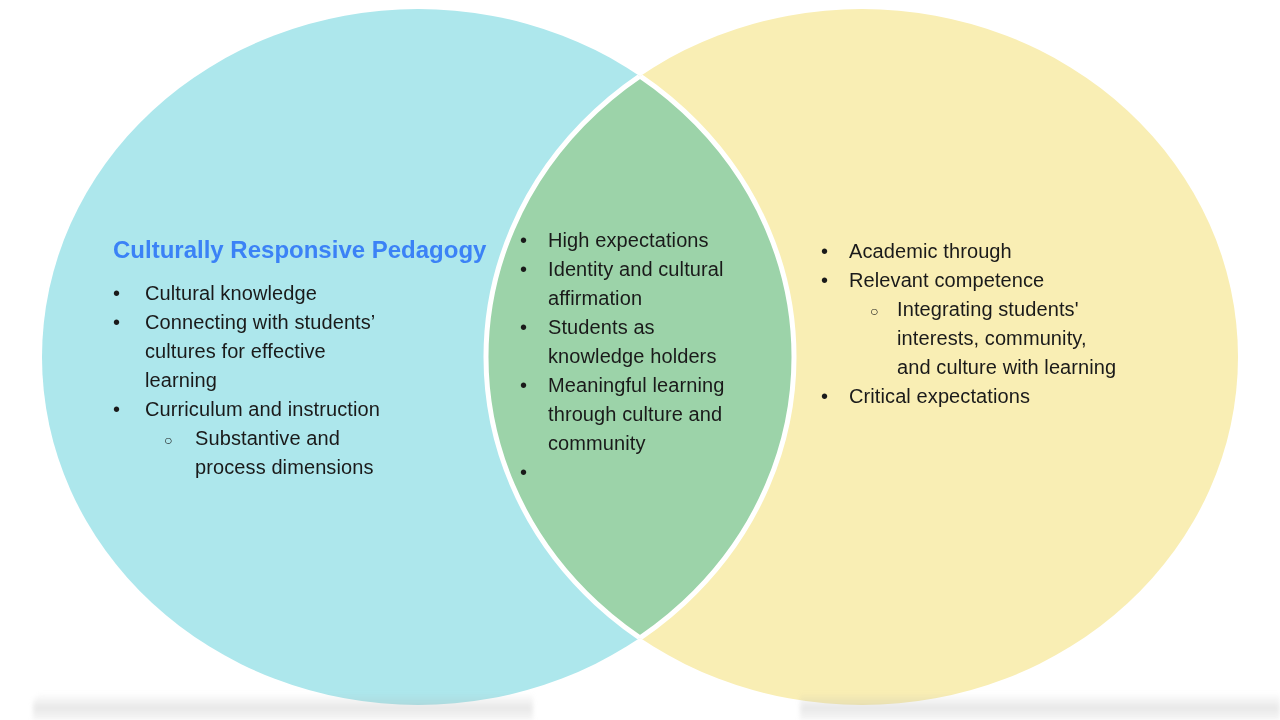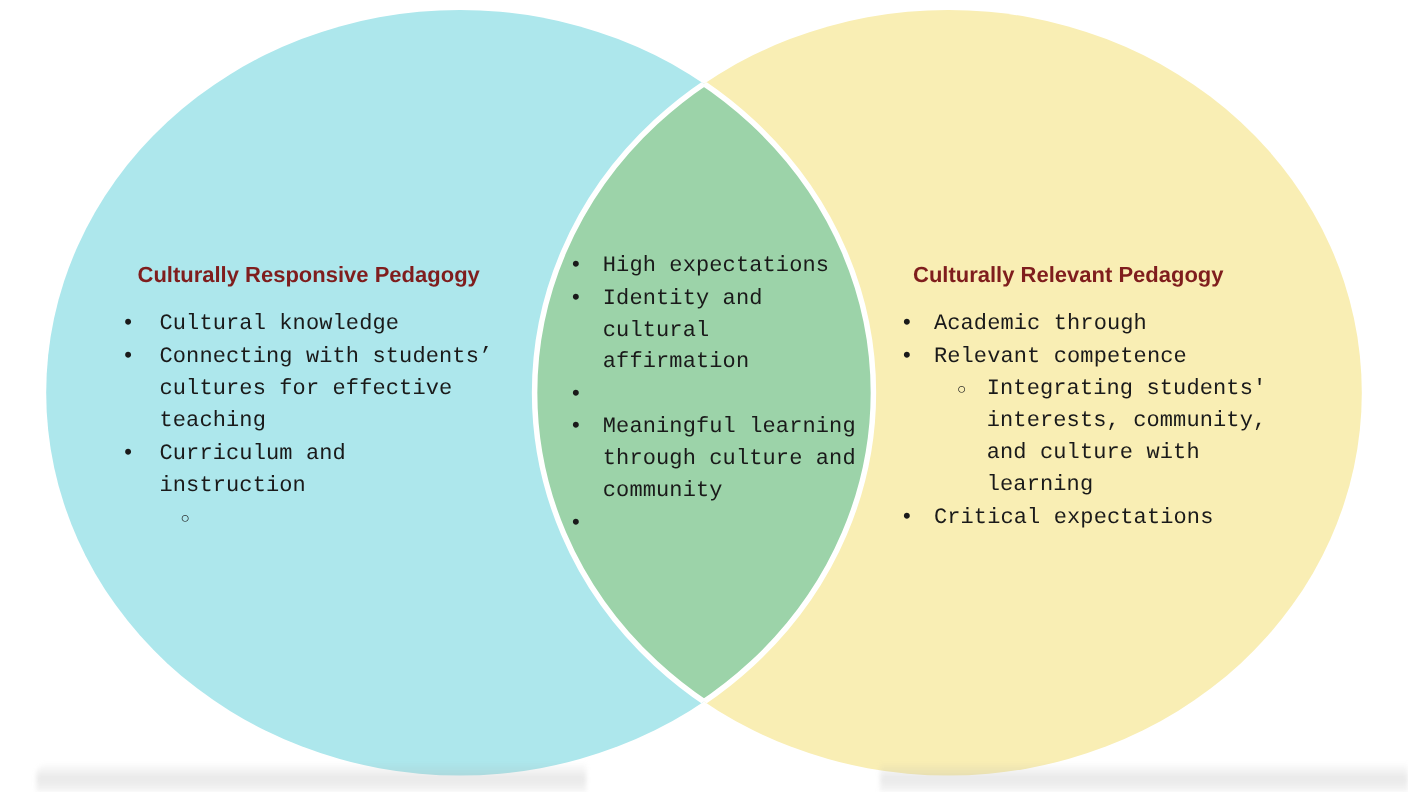--- a/index.html
+++ b/index.html
@@ -6,30 +6,30 @@
   body {
     width: 1280px; height: 720px; overflow: hidden; position: relative;
     font-family: "Liberation Sans", "DejaVu Sans", sans-serif;
     color: #1a1a1a;
   }
   .stage { position: absolute; inset: 0; width: 1280px; height: 720px; }
   .venn-svg { position: absolute; left: 0; top: 0; }
 
   .text-block { position: absolute; }
   .block-title {
-    font-size: 20px; font-weight: 700; line-height: 26px;
-    color: #7f1d1d; margin: 0 0 16px 12px; white-space: nowrap;
+    font-size: 24px; font-weight: 700; line-height: 26px;
+    color: #3b82f6; margin: 0 0 16px 0; white-space: nowrap;
   }
   .vlist {
     list-style: none; margin: 0; padding: 0;
     font-size: 20px; line-height: 29px; letter-spacing: 0.1px;
   }
   .vlist li { display: flex; align-items: baseline; }
   .mk { flex: 0 0 auto; }
-  .tx { white-space: pre-line; font-family: Liberation Mono, monospace; }
+  .tx { white-space: pre-line; }
 
   
   .left-block  .lv1 > .mk { width: 32px; }
   .left-block  .lv2 { margin-left: 51px; }
   .left-block  .lv2 > .mk { width: 31px; font-size: 14px; }
 
   
   .center-block .lv1 > .mk { width: 28px; }
 
   
@@ -86,60 +86,63 @@
     <h2 class="block-title">Culturally Responsive Pedagogy</h2>
     <ul class="vlist">
       <li class="lv1">
         <span class="mk">•</span>
         <span class="tx">Cultural knowledge</span>
       </li>
       <li class="lv1">
         <span class="mk">•</span>
         <span class="tx">Connecting with students’
 cultures for effective
-teaching</span>
+learning</span>
       </li>
       <li class="lv1">
         <span class="mk">•</span>
         <span class="tx">Curriculum and instruction</span>
       </li>
       <li class="lv2">
         <span class="mk">○</span>
+        <span class="tx">Substantive and
+process dimensions</span>
       </li>
     </ul>
   </div>
 
   <div class="text-block center-block">
     <ul class="vlist">
       <li class="lv1">
         <span class="mk">•</span>
         <span class="tx">High expectations</span>
       </li>
       <li class="lv1">
         <span class="mk">•</span>
         <span class="tx">Identity and cultural
 affirmation</span>
       </li>
       <li class="lv1">
         <span class="mk">•</span>
+        <span class="tx">Students as
+knowledge holders</span>
       </li>
       <li class="lv1">
         <span class="mk">•</span>
         <span class="tx">Meaningful learning
 through culture and
 community</span>
       </li>
       <li class="lv1">
         <span class="mk">•</span>
       </li>
     </ul>
   </div>
 
   <div class="text-block right-block">
-    <h2 class="block-title">Culturally Relevant Pedagogy</h2>
     <ul class="vlist">
       <li class="lv1">
         <span class="mk">•</span>
         <span class="tx">Academic through</span>
       </li>
       <li class="lv1">
         <span class="mk">•</span>
         <span class="tx">Relevant competence</span>
       </li>
       <li class="lv2">

